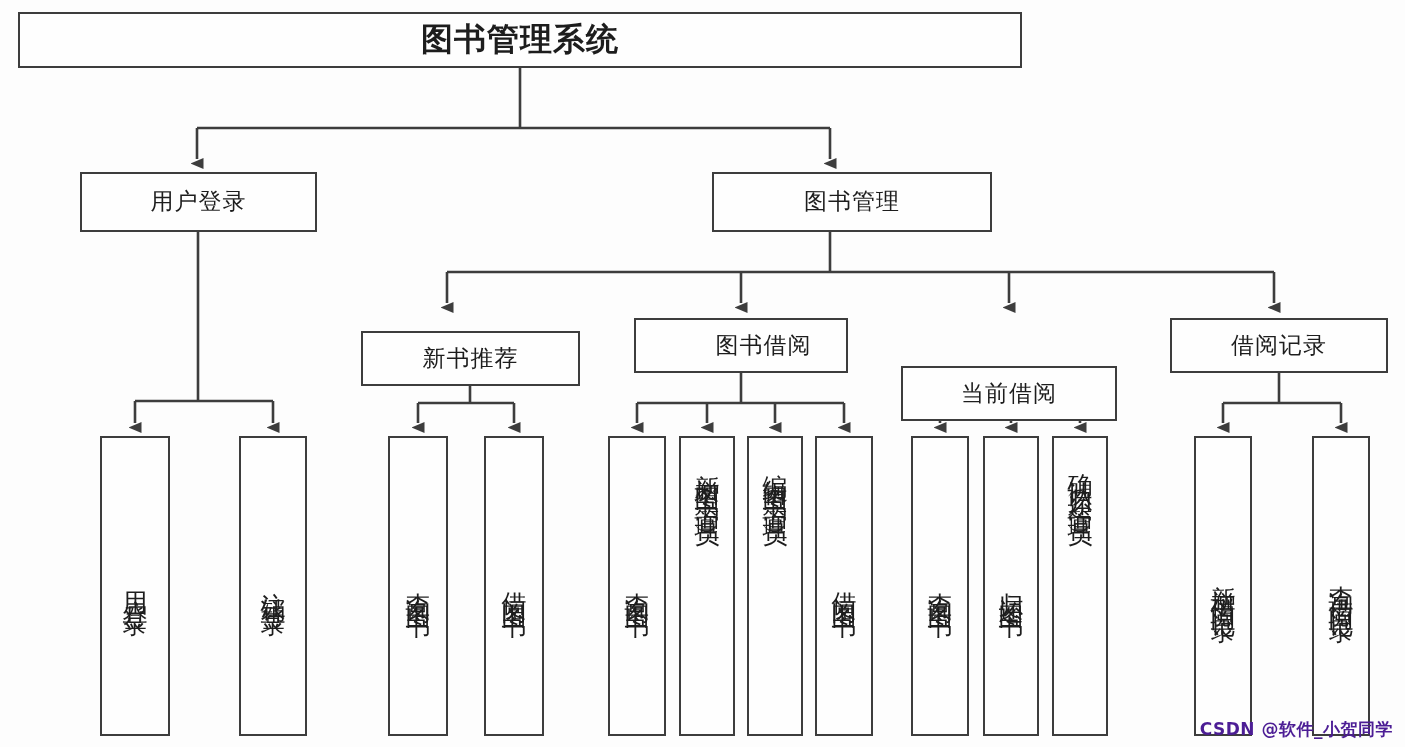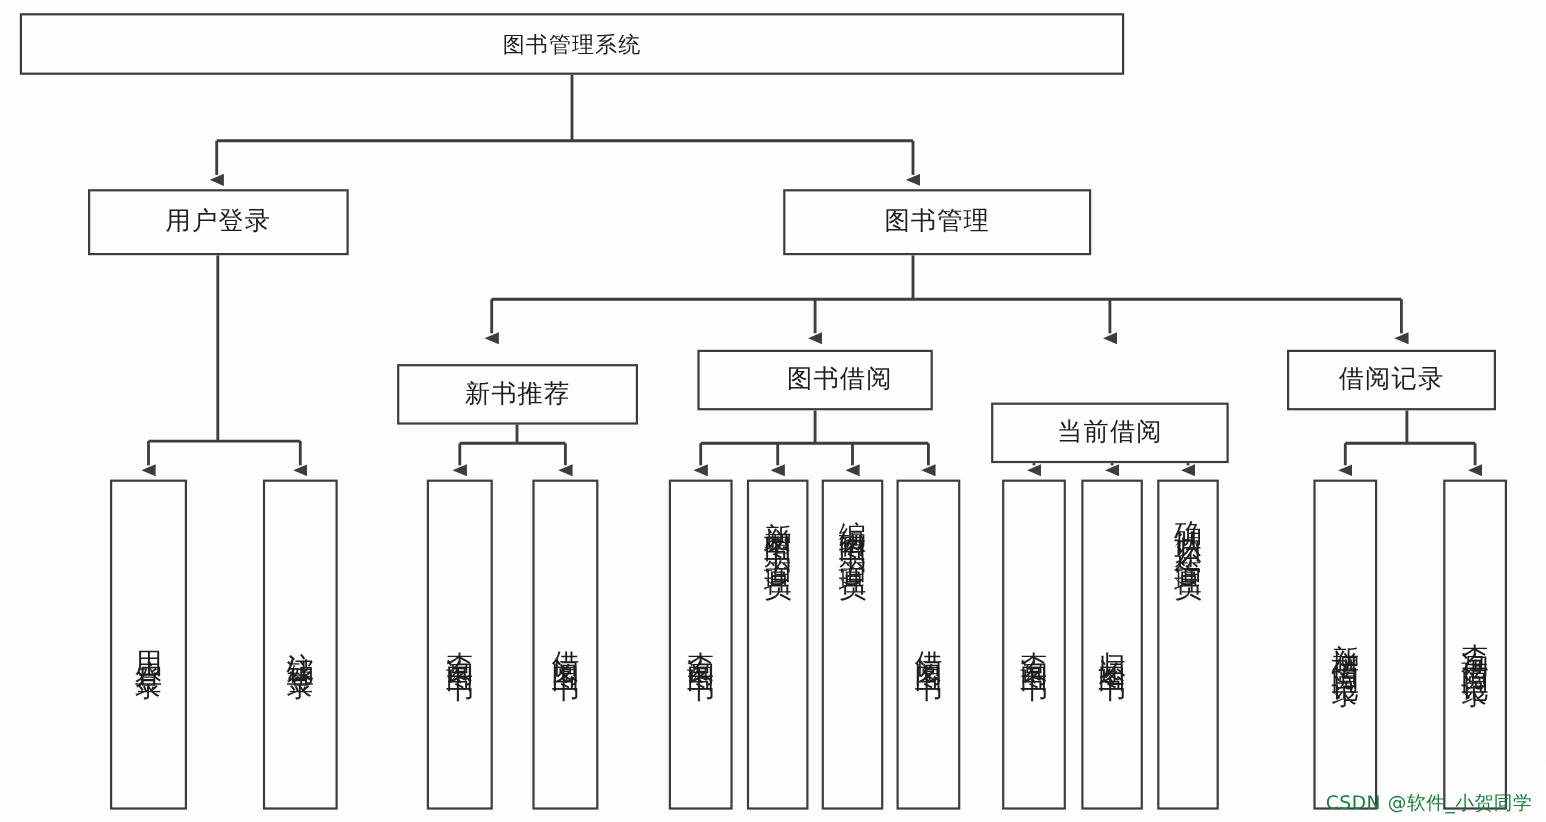--- a/index.html
+++ b/index.html
@@ -36,22 +36,23 @@
   .node .label {
     text-align: center;
     line-height: 1.12;
     white-space: pre;
   }
   .node.horiz .label {
     font-size: 23px;
     letter-spacing: 1px;
   }
   .node.root .label {
-    font-size: 20px;
+    font-size: 32px;
     letter-spacing: 1px;
+    font-weight: bold;
   }
   
   .node.vert {
     align-items: flex-start;
     padding-top: 16px;
   }
   .node.vert .label {
     writing-mode: vertical-rl;
     text-orientation: upright;
     font-size: 25px;
@@ -60,24 +61,25 @@
   }
   .node.vert.centered {
     align-items: center;
     padding-top: 0;
   }
   #watermark {
     position: absolute;
     right: 12px;
     bottom: 6px;
     font-size: 17px;
-    color: #15803d;
+    color: #4c1d95;
     letter-spacing: 0.5px;
     font-family: "DejaVu Sans", "Liberation Sans", sans-serif;
     white-space: pre;
+    font-weight: bold;
   }
 </style>
 </head>
 <body>
 
 <div id="canvas">
 
   <svg id="wires" viewBox="0 0 1405 747" xmlns="http://www.w3.org/2000/svg">
     <defs>
       <marker id="arrow" markerWidth="11" markerHeight="13" refX="1" refY="6.5" orient="auto" markerUnits="userSpaceOnUse">
@@ -141,21 +143,21 @@
 
   <div class="node horiz" style="left:361px;top:318px;width:219px;height:55px;margin-top:13px;">
     <span class="label">新书推荐</span>
   </div>
   <div class="node horiz" style="left:634px;top:318px;width:214px;height:55px;padding-left:45px;">
     <span class="label">图书借阅</span>
   </div>
   <div class="node horiz" style="left:901px;top:318px;width:216px;height:55px;margin-top:48px;">
     <span class="label">当前借阅</span>
   </div>
-  <div class="node horiz" style="left:1170px;top:318px;width:190px;height:55px;">
+  <div class="node horiz" style="left:1170px;top:318px;width:218px;height:55px;">
     <span class="label">借阅记录</span>
   </div>
 
   <div class="node vert centered" style="left:100px;top:436px;width:70px;height:300px;">
     <span class="label">用户登录</span>
   </div>
   <div class="node vert centered" style="left:239px;top:436px;width:68px;height:300px;">
     <span class="label">注销登录</span>
   </div>
 

